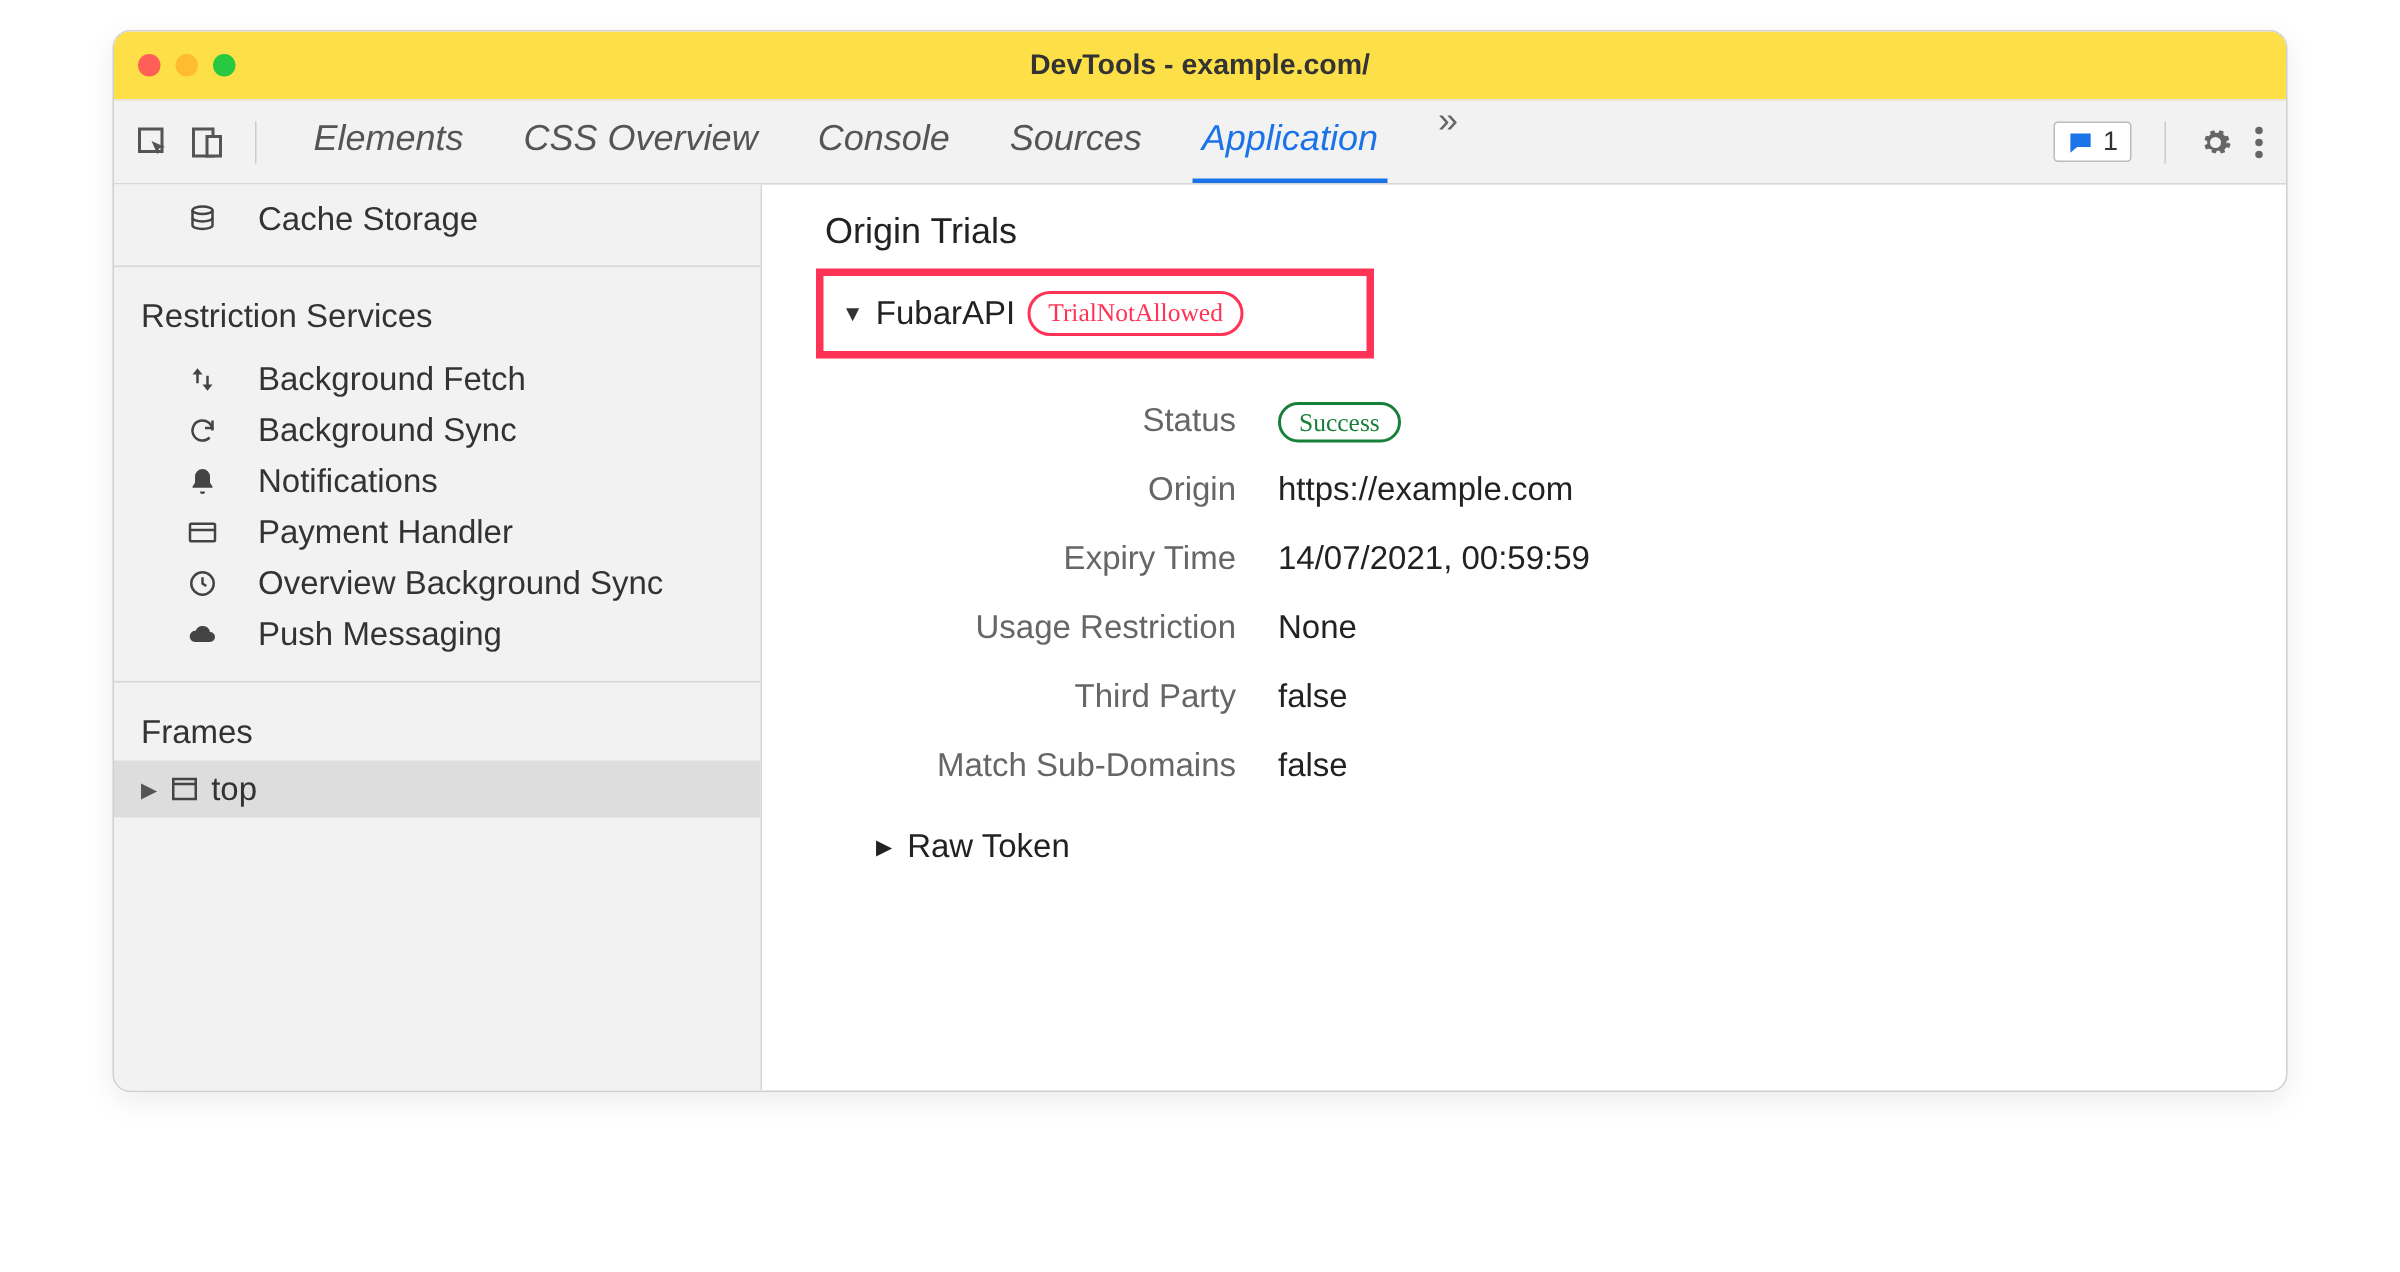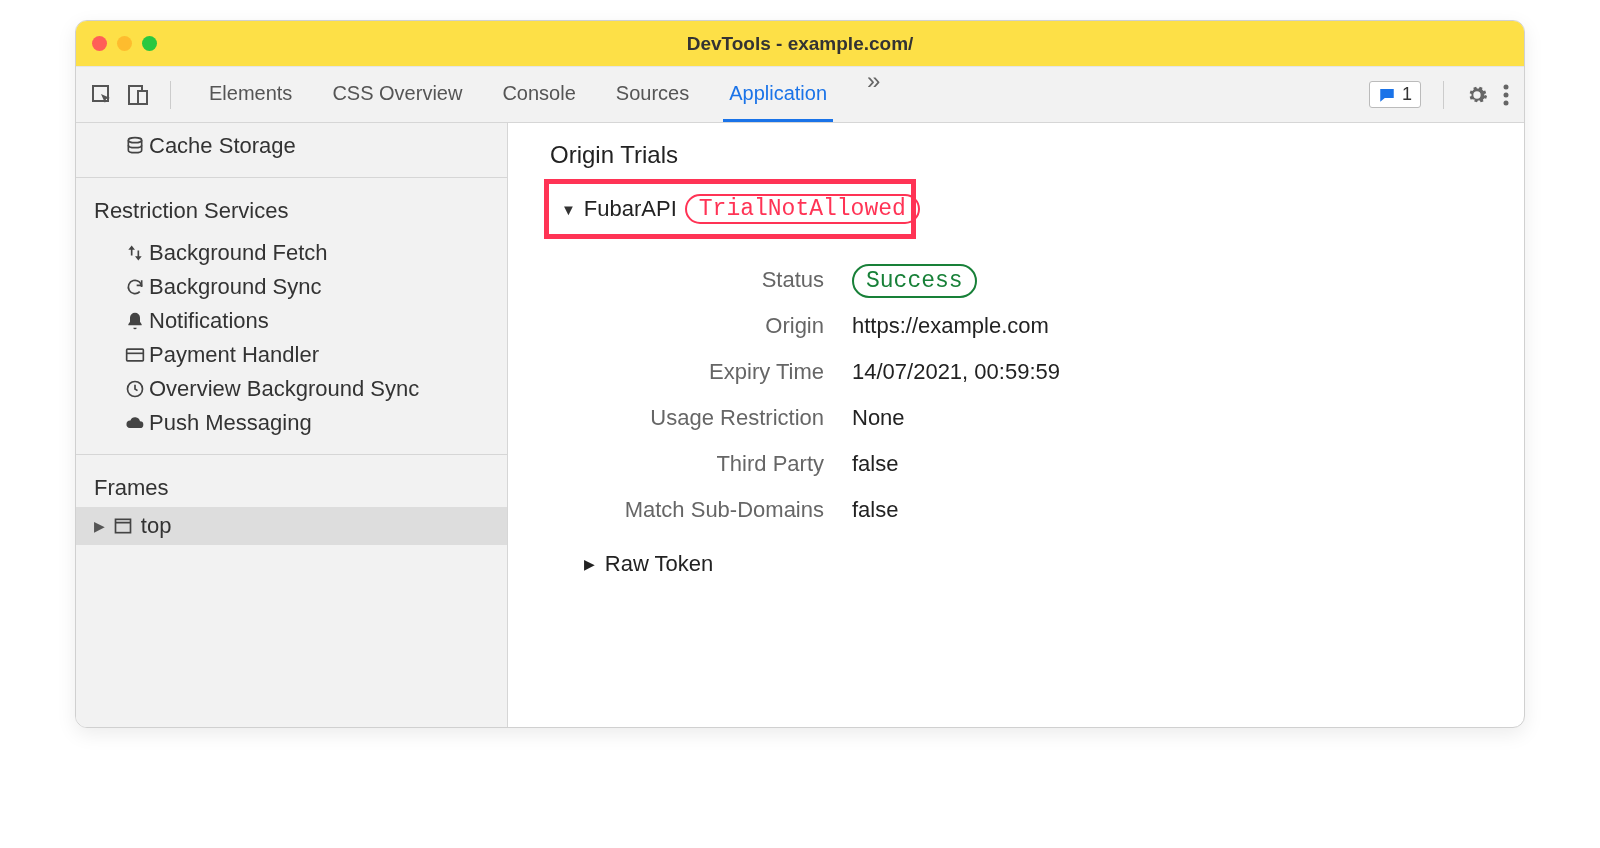--- a/index.html
+++ b/index.html
@@ -44,22 +44,22 @@
     border-bottom: 1px solid #d6d6d6;
     display: flex; align-items: center;
     padding: 0 14px;
     gap: 10px;
   }
   .tb-left { display: flex; align-items: center; gap: 12px; }
   .tb-divider { width: 1px; height: 28px; background: #ccc; margin: 0 8px; }
   .tabs { display: flex; align-items: stretch; gap: 28px; margin-left: 14px; height: 100%; }
   .tab {
     display: flex; align-items: center;
-    font-size: 20px; color: #555; cursor: pointer;
-    padding: 0 6px; border-bottom: 3px solid transparent;
+    font-size: 24px; color: #555; cursor: pointer;
+    padding: 0 6px; border-bottom: 3px solid transparent; font-style: italic;
   }
   .tab.active { color: #1a73e8; border-bottom-color: #1a73e8; }
   .overflow { font-size: 24px; color: #666; padding: 0 6px; cursor: pointer; }
   .tb-right { margin-left: auto; display: flex; align-items: center; gap: 14px; }
   .issue-badge {
     display: flex; align-items: center; gap: 6px;
     border: 1px solid #bbb; border-radius: 3px; padding: 2px 8px;
     font-size: 18px; color: #333; background: #fff;
     cursor: pointer;
   }
@@ -68,43 +68,43 @@
   .content { display: flex; height: 604px; }
   .sidebar {
     width: 432px; background: #f2f2f2; border-right: 1px solid #d6d6d6;
     overflow: hidden; display: flex; flex-direction: column;
   }
   .side-group { padding: 6px 0; }
   .side-header {
     padding: 12px 18px 6px; font-size: 22px; color: #333;
   }
   .side-item {
-    display: flex; align-items: center; gap: 3px;
+    display: flex; align-items: center; gap: 26px;
     padding: 4px 18px 4px 48px;
     font-size: 22px; color: #333; cursor: pointer;
   }
   .side-item.indent0 { padding-left: 48px; }
   .side-item .ico { width: 22px; height: 22px; display:flex; align-items:center; justify-content:center; }
   .side-sep { height: 1px; background: #d6d6d6; margin: 8px 0; }
   .frame-row {
     display:flex; align-items:center; gap:8px; padding: 6px 18px 6px 18px;
     font-size: 22px; color:#333; background:#dddddd; cursor:pointer;
   }
   .main { flex: 1; padding: 18px 36px; overflow: auto; }
   .main h2 { font-size: 24px; font-weight: 400; color: #222; margin-bottom: 10px; padding-left: 6px; }
   .trial-row {
     display:flex; align-items:center; gap:8px;
     padding: 10px 12px; border: 5px solid #ff3355; width: 372px;
     margin-bottom: 18px;
   }
   .tri { font-size: 15px; color:#333; }
   .trial-name { font-size: 22px; color:#222; }
   .pill {
-    border-radius: 999px; padding: 2px 12px; font-family: Liberation Mono, monospace;
-    font-size: 23px; line-height: 22px;
+    border-radius: 999px; padding: 2px 12px; font-family: Liberation Serif, serif;
+    font-size: 17px; line-height: 22px;
   }
   .pill.red { border: 2px solid #ff3355; color: #ff3355; }
   .pill.green { border: 2px solid #188038; color: #188038; }
   table.kv { border-collapse: collapse; margin-left: 34px; }
   table.kv td { padding: 10px 14px; font-size: 22px; vertical-align: middle; }
   table.kv td.k { color: #666; text-align: right; min-width: 260px; }
   table.kv td.v { color: #222; }
   .raw-row { display:flex; align-items:center; gap:10px; margin-top: 18px; margin-left: 40px; font-size: 22px; color:#222; cursor:pointer; }
   svg { display:block; }
 </style>

